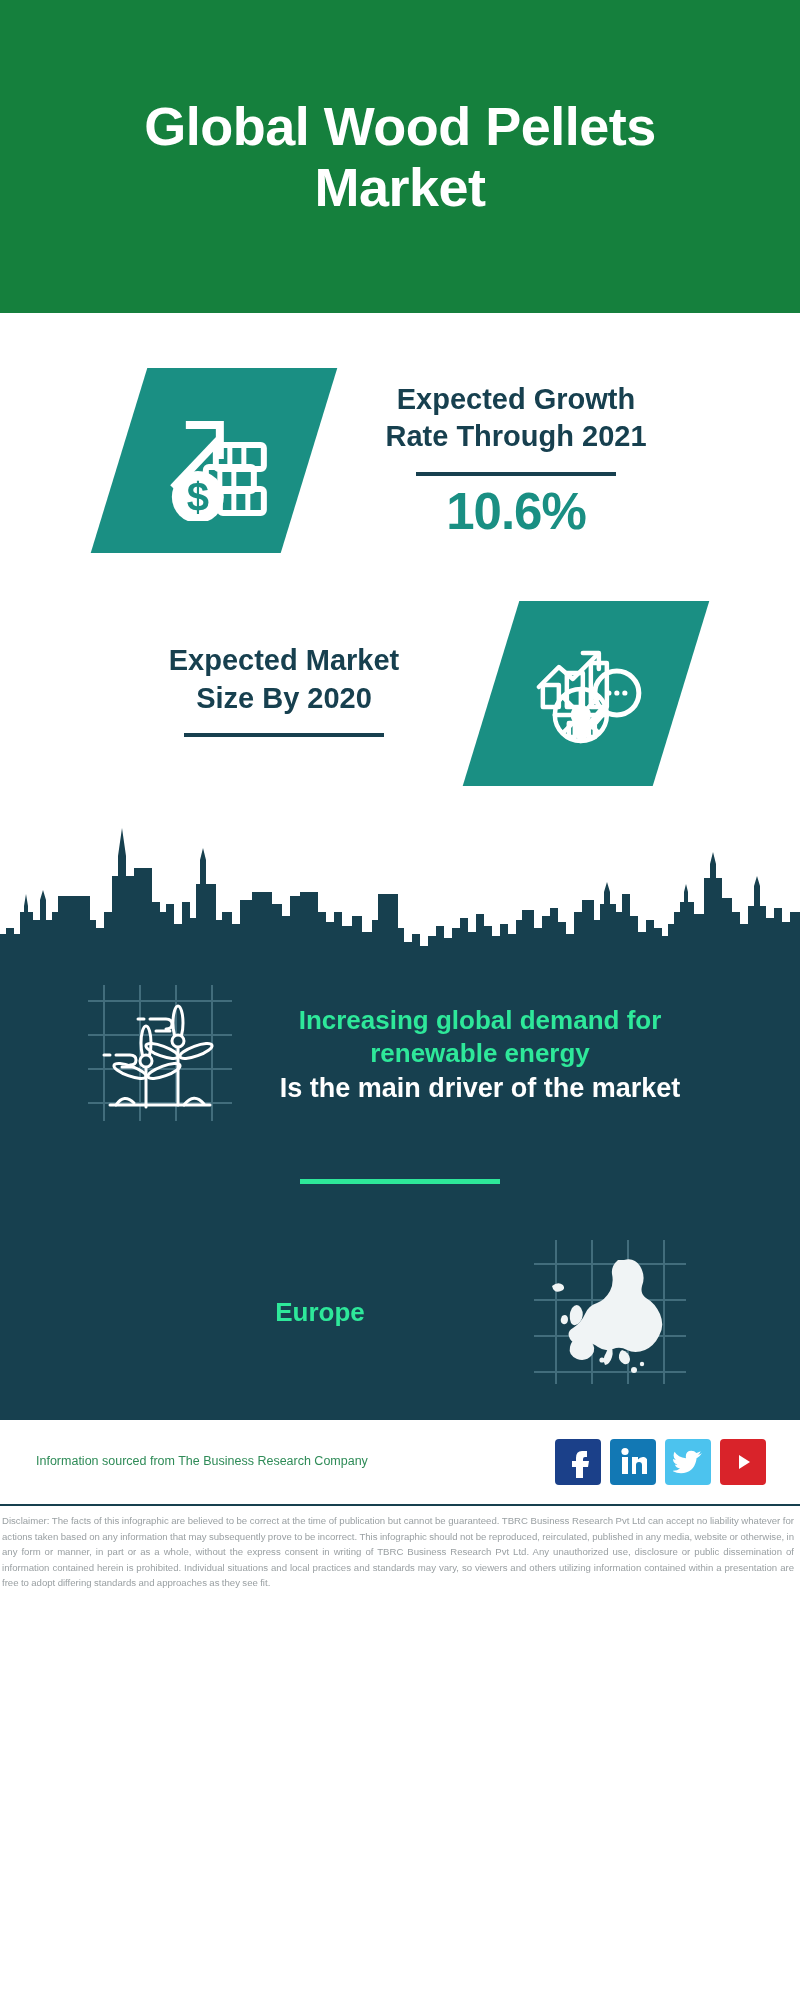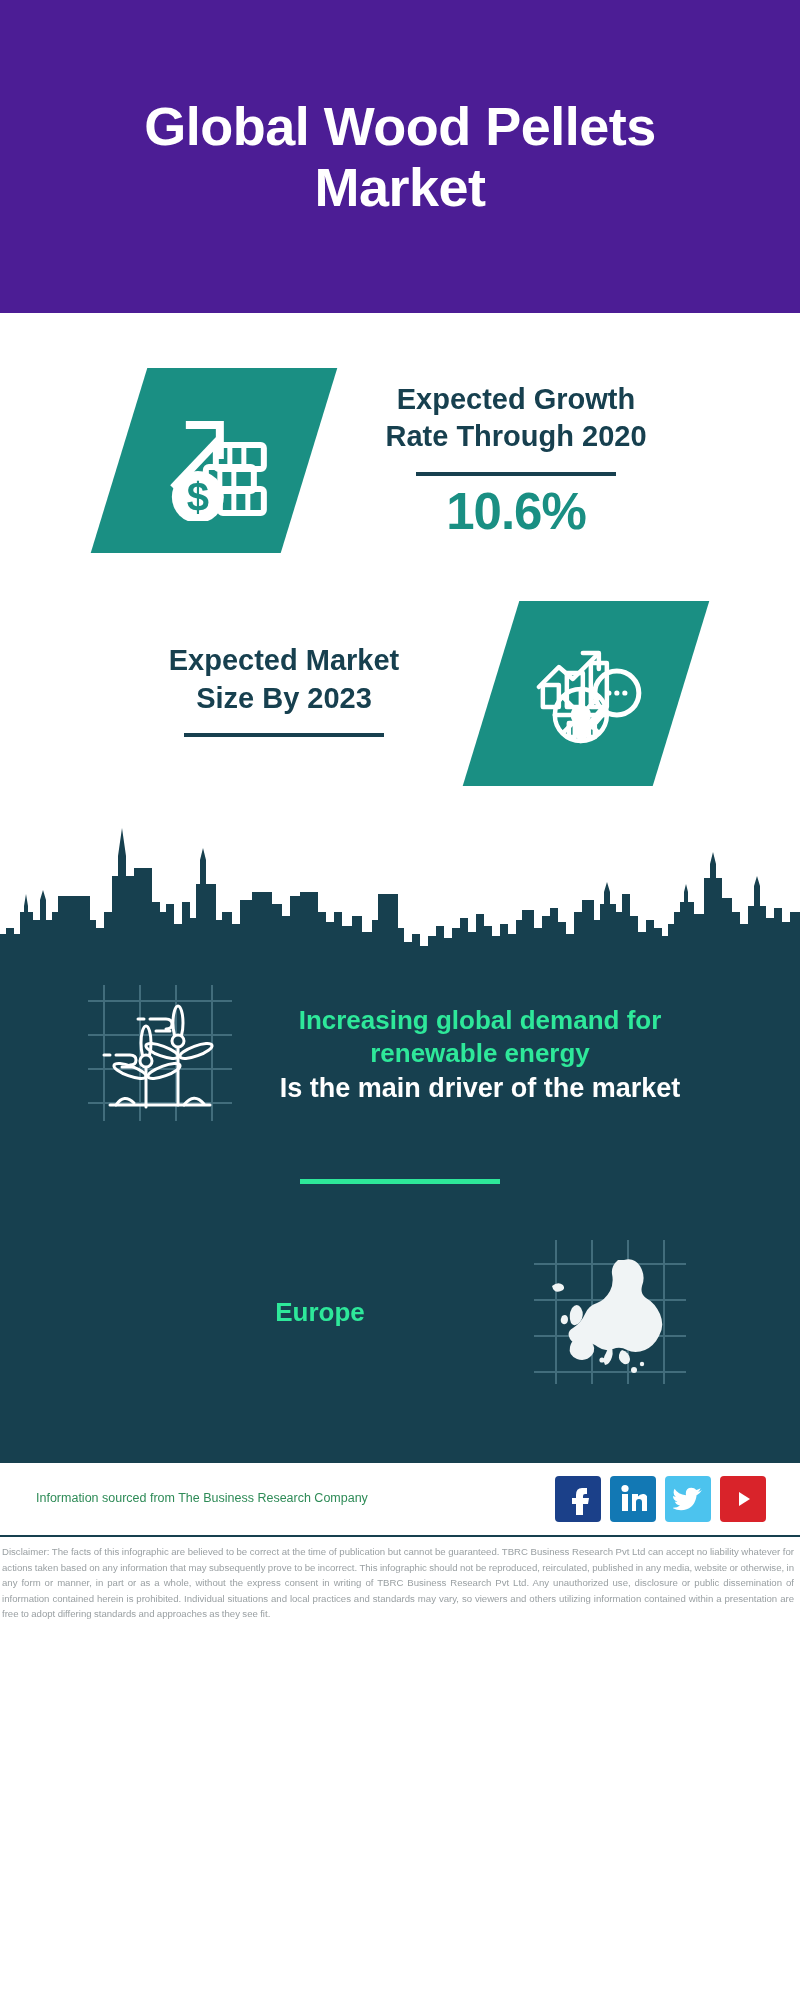--- a/index.html
+++ b/index.html
@@ -7,21 +7,21 @@
   body {
     font-family:"Liberation Sans", sans-serif;
     background:#ffffff;
     width:800px; height:2000px;
     overflow:hidden;
     position:relative;
   }
 
   
   .header {
-    background:#4c1d95;
+    background:#15803d;
     height:313px;
     display:flex;
     align-items:center;
     justify-content:center;
     padding:0 60px;
   }
   .header-title {
     color:#ffffff;
     font-size:54px;
     font-weight:bold;
@@ -110,27 +110,27 @@
     font-weight:bold;
     line-height:1.3;
   }
 
   .green-rule {
     width:200px; height:5px;
     background:#2ee89a;
     margin:42px auto 0 auto;
   }
 
-  .feature.region { padding:52px 0 73px 0; }
+  .feature.region { padding:52px 0 30px 0; }
   .feature.region .feature-text { width:420px; }
 
   
   .footer {
     background:#ffffff;
-    height:72px;
+    height:84px;
     display:flex;
     align-items:center;
     padding:0 34px 0 36px;
     gap:18px;
   }
   .footer-text { flex:1 1 auto; }
   .footer-line {
     color:#2e8b57;
     font-size:12.5px;
     line-height:1.75;
@@ -188,31 +188,31 @@
         <line x1="80" y1="90" x2="80" y2="110" stroke="#ffffff" stroke-width="5"></line>
         <line x1="94" y1="90" x2="94" y2="110" stroke="#ffffff" stroke-width="5"></line>
 
         <circle cx="44" cy="96" r="26" fill="#ffffff"></circle>
         <text x="44" y="110" font-family="'Liberation Sans', sans-serif" font-size="40" font-weight="bold" fill="#1a8f83" text-anchor="middle">$</text>
       </svg>
     </div>
 
     <div class="stat-text">
       <div class="stat-label">Expected Growth
-Rate Through 2020</div>
+Rate Through 2021</div>
       <div class="stat-rule"></div>
       <div class="stat-value">10.6%</div>
     </div>
   </div>
 
   <div class="stat-row row2">
 
     <div class="stat-text">
       <div class="stat-label">Expected Market
-Size By 2023</div>
+Size By 2020</div>
       <div class="stat-rule"></div>
     </div>
 
     <div class="para-icon">
       <svg width="122" height="122" viewBox="0 0 122 122">
         <g fill="none" stroke="#ffffff" stroke-width="4.5" stroke-linecap="round" stroke-linejoin="round">
 
           <path d="M14 54 L34 34 L48 46 L72 22"></path>
           <path d="M58 20 L74 20 L74 36"></path>
 

